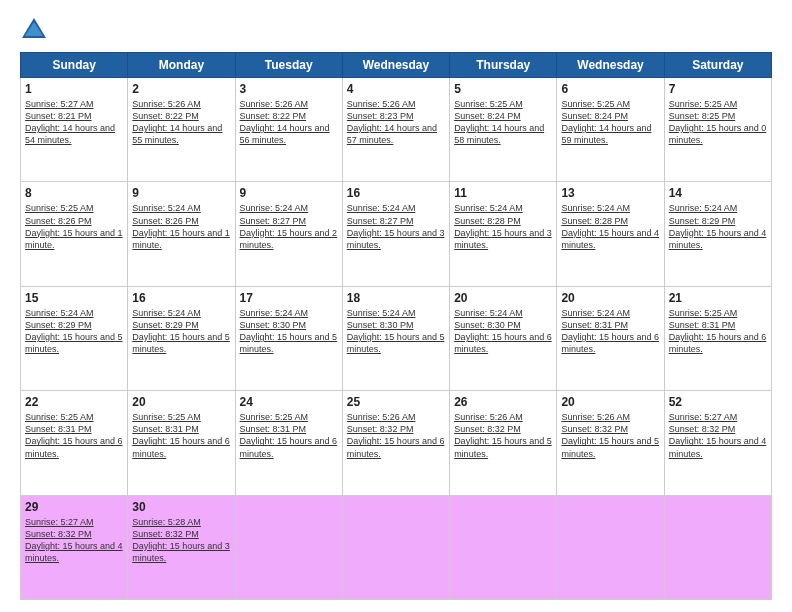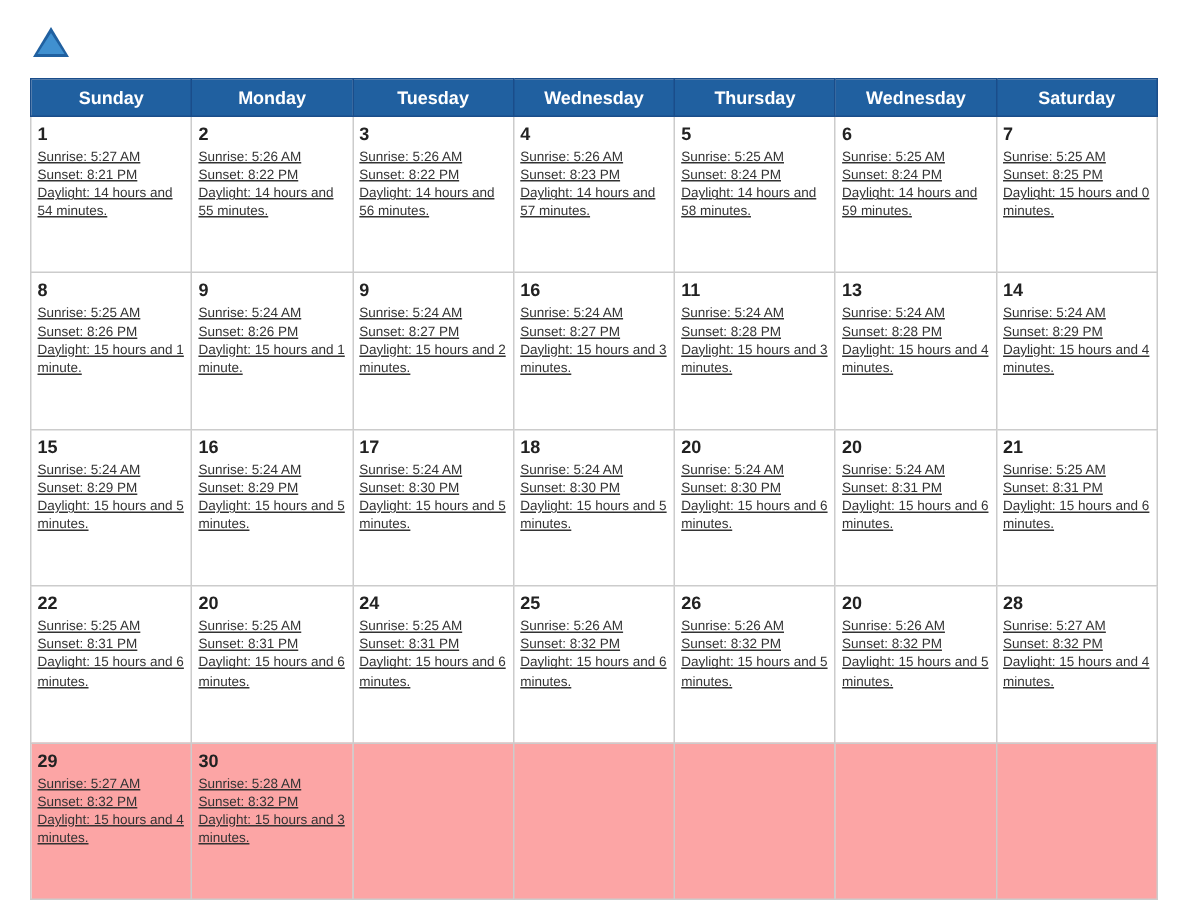--- a/index.html
+++ b/index.html
@@ -77,21 +77,21 @@
     .calendar tbody td {
       vertical-align: top;
       border: 1px solid #ccc;
       padding: 4px 4px 3px 4px;
       font-size: 9.5px;
       color: #333;
       background: #fff;
       height: 90px;
     }
     .calendar tbody tr:last-child td {
-      background: #fca5a5;
+      background: #f0abfc;
     }
     .day-num {
       font-size: 12px;
       font-weight: bold;
       color: #222;
       display: block;
       margin-bottom: 2px;
     }
     .cell-text {
       font-size: 9px;
@@ -246,21 +246,21 @@
           </td>
           <td>
             <span class="day-num">26</span>
             <div class="cell-text">Sunrise: 5:26 AM<br>Sunset: 8:32 PM<br>Daylight: 15 hours and 5 minutes.</div>
           </td>
           <td>
             <span class="day-num">20</span>
             <div class="cell-text">Sunrise: 5:26 AM<br>Sunset: 8:32 PM<br>Daylight: 15 hours and 5 minutes.</div>
           </td>
           <td>
-            <span class="day-num">28</span>
+            <span class="day-num">52</span>
             <div class="cell-text">Sunrise: 5:27 AM<br>Sunset: 8:32 PM<br>Daylight: 15 hours and 4 minutes.</div>
           </td>
         </tr>
         <tr>
           <td>
             <span class="day-num">29</span>
             <div class="cell-text">Sunrise: 5:27 AM<br>Sunset: 8:32 PM<br>Daylight: 15 hours and 4 minutes.</div>
           </td>
           <td>
             <span class="day-num">30</span>

